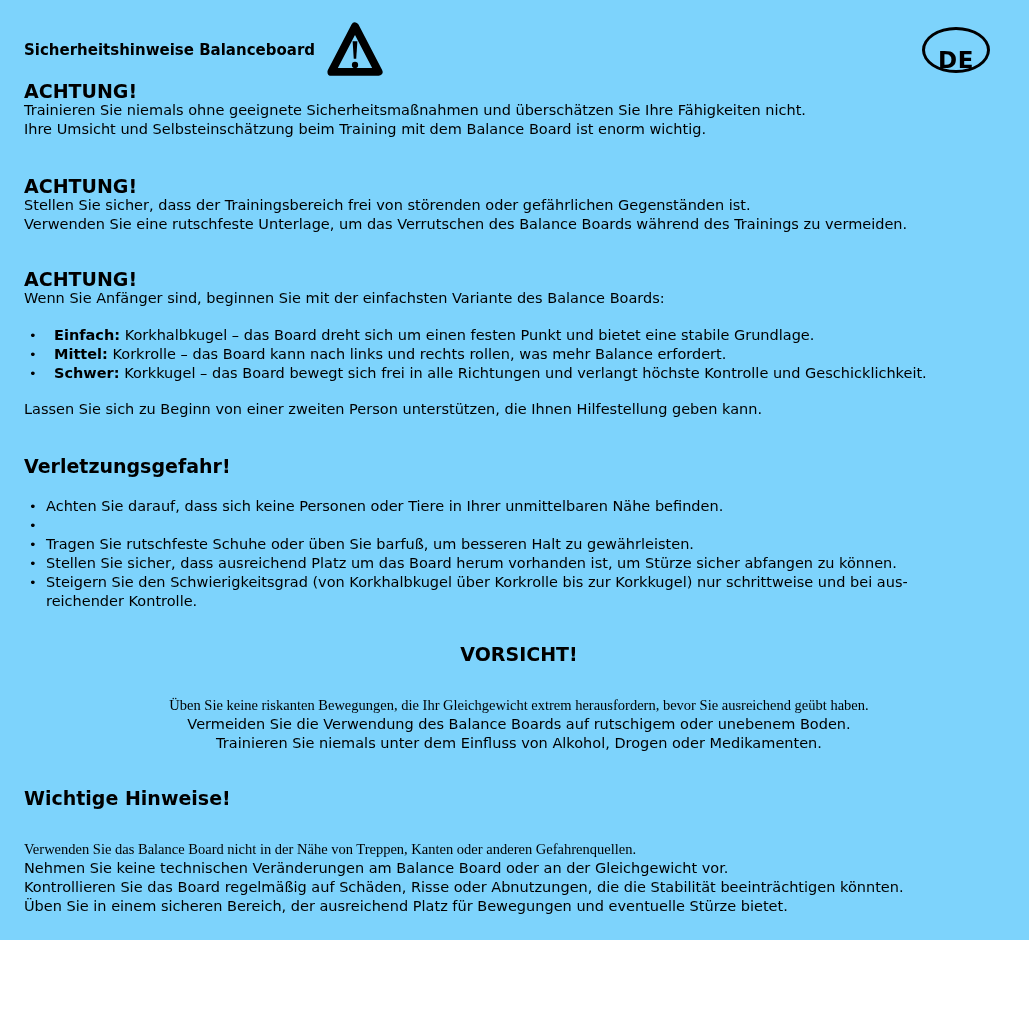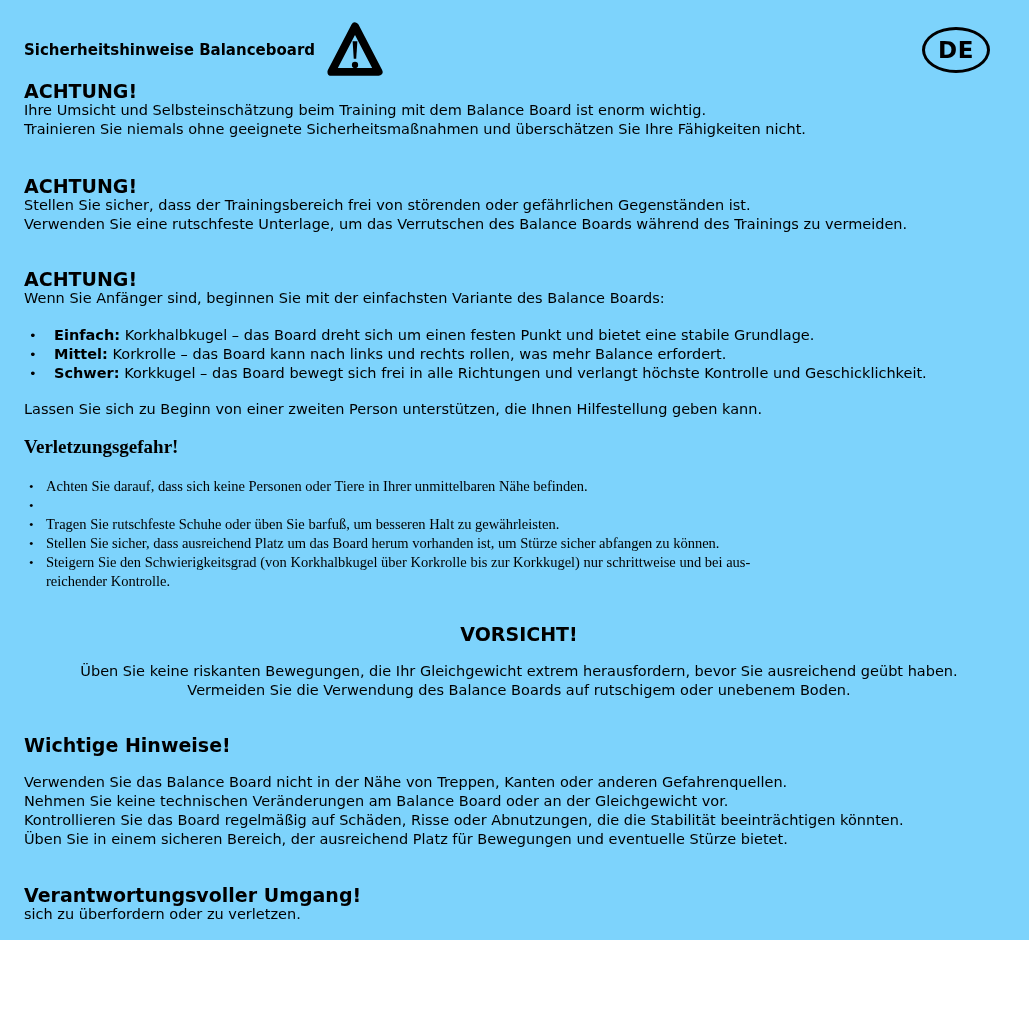--- a/index.html
+++ b/index.html
@@ -34,55 +34,55 @@
     display: block;
   }
   .lang-badge {
     margin-left: auto;
     margin-right: 24px;
     width: 62px;
     height: 40px;
     border: 3.5px solid #000;
     border-radius: 50%;
     display: flex;
-    align-items: center;
+    align-items: flex-end;
     justify-content: center;
     font-weight: 700;
     font-size: 23px;
     letter-spacing: 0.5px;
   }
   
   section { margin: 0; }
   h2 {
     margin: 0;
     font-size: 19px;
     line-height: 19px;
     font-weight: 700;
   }
   p { margin: 0; white-space: pre-line; }
   .mt-s1 { margin-top: 38px; }
   .mt-s2 { margin-top: 36px; }
-  .mt-s3 { margin-top: 18px; font-family: Liberation Serif, serif; }
+  .mt-s3 { margin-top: 38px; }
   .mt-s4 { margin-top: 34px; text-align: center; }
   .mt-s5 { margin-top: 36px; }
   .mt-s6 { margin-top: 37px; }
   ul { margin: 0; padding: 0; list-style: none; }
   li { display: flex; align-items: flex-start; }
   .bullet {
     flex: 0 0 auto;
     width: 22px;
     padding-left: 5px;
     box-sizing: border-box;
     font-size: 13px;
   }
   .li-text { white-space: pre-line; }
   .variant-list { margin-top: 18px; }
   .outro { margin-top: 17px; }
   .hazard-list { margin-top: 21px; }
-  .gap18 { margin-top: 18px; }
+  .gap18 { margin-top: 32px; font-family: Liberation Serif, serif; }
   b.lead { font-weight: 700; margin-left: 8px; }
 </style>
 </head>
 <body>
 
 <div class="page">
 
   <div class="header">
     <span class="doc-title">Sicherheitshinweise Balanceboard</span>
     <svg class="warn-icon" width="56" height="60" viewBox="0 0 64 68" aria-hidden="true">
@@ -90,22 +90,22 @@
       <polygon points="29.3,24 34.7,24 33.4,44 30.6,44" fill="#000"></polygon>
       <circle cx="32" cy="51" r="3.6" fill="#000"></circle>
     </svg>
     <div class="lang-badge">
       <span>DE</span>
     </div>
   </div>
 
   <section>
     <h2>ACHTUNG!</h2>
+    <p>Trainieren Sie niemals ohne geeignete Sicherheitsmaßnahmen und überschätzen Sie Ihre Fähigkeiten nicht.</p>
     <p>Ihre Umsicht und Selbsteinschätzung beim Training mit dem Balance Board ist enorm wichtig.</p>
-    <p>Trainieren Sie niemals ohne geeignete Sicherheitsmaßnahmen und überschätzen Sie Ihre Fähigkeiten nicht.</p>
   </section>
 
   <section class="mt-s1">
     <h2>ACHTUNG!</h2>
     <p>Stellen Sie sicher, dass der Trainingsbereich frei von störenden oder gefährlichen Gegenständen ist.</p>
     <p>Verwenden Sie eine rutschfeste Unterlage, um das Verrutschen des Balance Boards während des Trainings zu vermeiden.</p>
   </section>
 
   <section class="mt-s2">
     <h2>ACHTUNG!</h2>
@@ -150,20 +150,21 @@
         <span class="li-text">Steigern Sie den Schwierigkeitsgrad (von Korkhalbkugel über Korkrolle bis zur Korkkugel) nur schrittweise und bei aus-
 reichender Kontrolle.</span>
       </li>
     </ul>
   </section>
 
   <section class="mt-s4">
     <h2>VORSICHT!</h2>
     <p class="gap18">Üben Sie keine riskanten Bewegungen, die Ihr Gleichgewicht extrem herausfordern, bevor Sie ausreichend geübt haben.</p>
     <p>Vermeiden Sie die Verwendung des Balance Boards auf rutschigem oder unebenem Boden.</p>
+    <p>Trainieren Sie niemals unter dem Einfluss von Alkohol, Drogen oder Medikamenten.</p>
   </section>
 
   <section class="mt-s5">
     <h2>Wichtige Hinweise!</h2>
     <p class="gap18">Verwenden Sie das Balance Board nicht in der Nähe von Treppen, Kanten oder anderen Gefahrenquellen.</p>
     <p>Nehmen Sie keine technischen Veränderungen am Balance Board oder an der Gleichgewicht vor.</p>
     <p>Kontrollieren Sie das Board regelmäßig auf Schäden, Risse oder Abnutzungen, die die Stabilität beeinträchtigen könnten.</p>
     <p>Üben Sie in einem sicheren Bereich, der ausreichend Platz für Bewegungen und eventuelle Stürze bietet.</p>
   </section>
 

